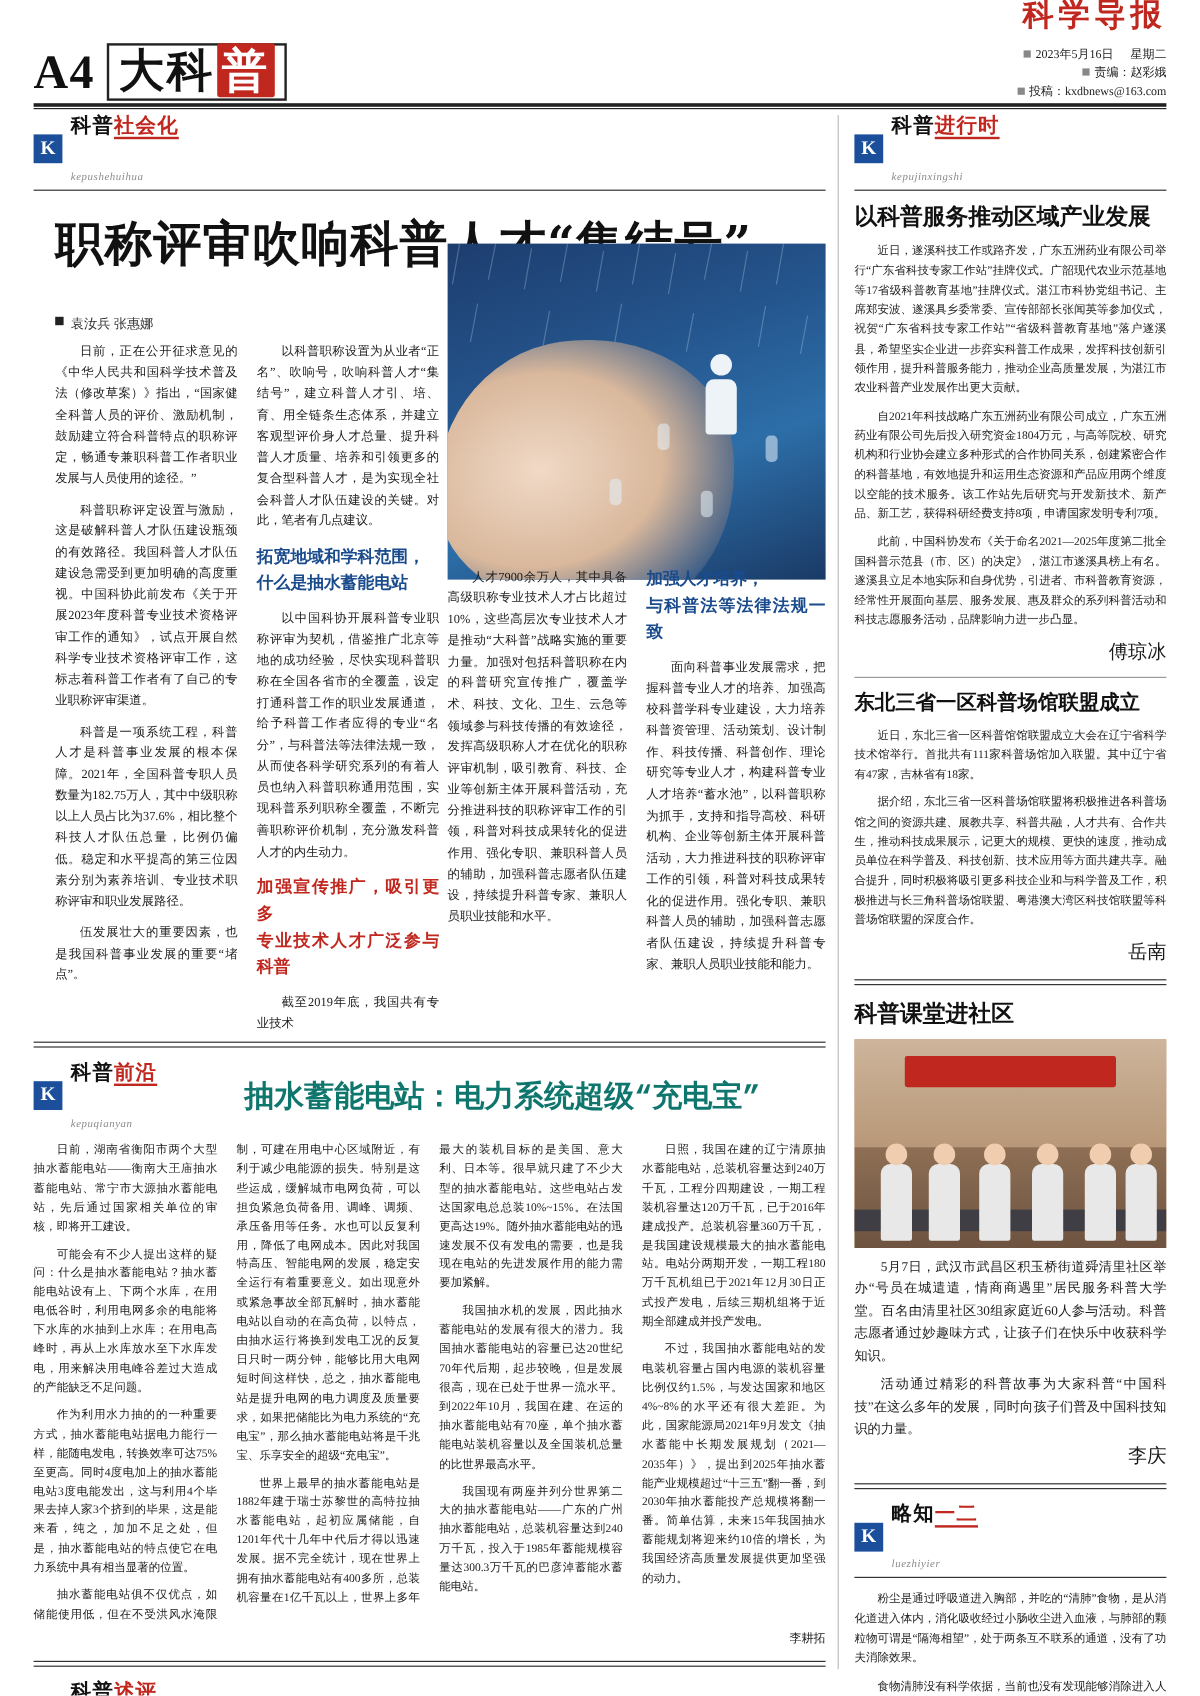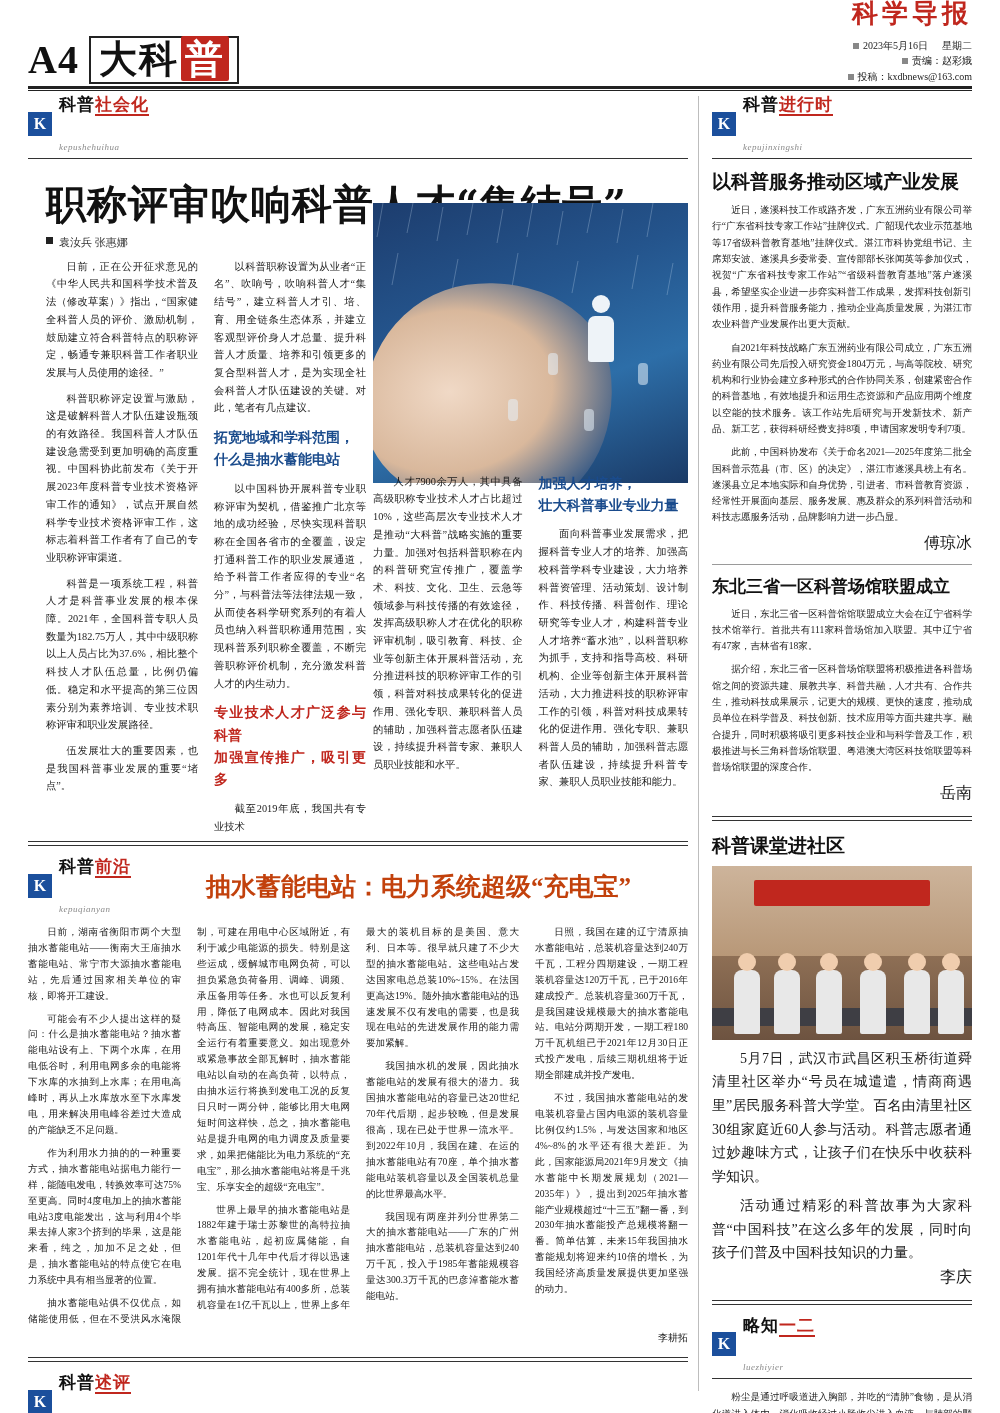--- a/index.html
+++ b/index.html
@@ -61,21 +61,21 @@
   .sec-cn .hl { color:#c0271e; border-bottom:2px solid #c0271e; }
   .sec-py { font-size:9px; color:#8a8a8a; font-family:"Liberation Serif", serif; font-style:italic; letter-spacing:.5px; }
   .sec-head .txtwrap { display:flex; flex-direction:column;gap:27px; }
   .sec-rule { height:1px; background:#333; margin:3px 0 10px 0; }
 
   
   .a1-title {
     font-size:40px; font-weight:bold; letter-spacing:1px; color:#111;
     font-family:"DejaVu Serif", serif; line-height:1.15; margin:22px 0 0 18px;
   }
-  .a1-byline { font-size:11px; color:#333; margin:8px 0 8px 18px; }
+  .a1-byline { font-size:11px; color:#333; margin:35px 0 8px 18px; }
   .a1-byline .sq { display:inline-block; width:7px; height:7px; background:#222; margin-right:6px; vertical-align:2px; }
 
   .a1-figure {
     position:absolute; left:345px; top:22px; width:315px; height:280px;
     background:linear-gradient(160deg,#1d3d6e 0%, #24548c 35%, #2d6ea8 65%, #1a3a66 100%);
     overflow:hidden;
   }
   .a1-figure .rain { position:absolute; left:0; top:0; width:100%; height:100%; opacity:.5; }
   .a1-figure .hand {
     position:absolute; left:-10px; bottom:-30px; width:250px; height:230px;
@@ -100,21 +100,21 @@
   .a1-cols-left p { margin:0 0 8px 0; text-indent:2em; }
   .a1-right-block { position:absolute; left:345px; top:292px; width:315px; }
   .a1-right-cols { column-count:2; column-gap:16px; font-size:10.3px; line-height:1.72; text-align:justify; }
   .a1-right-cols p { margin:0 0 8px 0; text-indent:2em; }
   .hr-dbl { height:3px; border-top:1px solid #333; border-bottom:1px solid #333; margin:12px 0; }
 
   
   .a2-wrap { margin-top:8px; }
   .a2-headrow { display:flex; align-items:center; gap:18px; }
   .a2-title {
-    font-size:25px; font-weight:bold; color:#c2410c; font-family:Liberation Serif, serif;
+    font-size:25px; font-weight:bold; color:#0f766e; font-family:Liberation Mono, monospace;
     letter-spacing:0px; flex:1; text-align:center;
   }
   .a2-cols { column-count:4; column-gap:16px; font-size:9.6px; line-height:1.66; text-align:justify; margin-top:10px; }
   .a2-cols p { margin:0 0 7px 0; text-indent:2em; }
   .sign { text-align:right; font-size:10px; margin-top:4px; color:#222; }
 
   
   .a3-title {
     font-size:33px; font-weight:bold; color:#111; text-align:center;
     font-family:"DejaVu Serif", serif; margin:14px 0 4px 0; letter-spacing:1px;
@@ -126,21 +126,21 @@
   .r-body { font-size:9.6px; line-height:1.7; text-align:justify; color:#1c1c1c; }
   .r-body p { margin:0 0 7px 0; text-indent:2em; }
   .r-sign { text-align:right; font-size:16px; margin-top:2px; }
   .r-photo { width:260px; height:174px; position:relative; overflow:hidden; background:#caa98e; margin:8px 0 7px 0; }
   .r-photo .wall { position:absolute; left:0; top:0; width:100%; height:52%; background:linear-gradient(180deg,#cdb49b,#b89878); }
   .r-photo .floor { position:absolute; left:0; bottom:0; width:100%; height:48%; background:linear-gradient(180deg,#8e6f55,#6d5340); }
   .r-photo .banner { position:absolute; left:42px; top:14px; width:176px; height:26px; background:#c0271e; border-radius:2px; }
   .r-photo .kid { position:absolute; bottom:6px; width:26px; height:64px; background:#e8e8e8; border-radius:8px 8px 2px 2px; }
   .r-photo .kid .h { position:absolute; left:4px; top:-17px; width:18px; height:18px; border-radius:50%; background:#f0cdae; }
   .r-photo .desk { position:absolute; left:0; bottom:14px; width:100%; height:18px; background:#3e3e44; }
-  .r-caption { font-size:14px; line-height:1.68; text-align:justify;font-family:Liberation Serif, serif; }
+  .r-caption { font-size:11px; line-height:1.68; text-align:justify;font-family:Liberation Serif, serif; }
   .r-caption p { margin:0; text-indent:2em; }
 
   .r-rule { height:1px; background:#9a9a9a; margin:10px 0; }
   .r-rule-dbl { height:3px; border-top:1px solid #333; border-bottom:1px solid #333; margin:12px 0; }
 </style>
 </head>
 <body>
 
 <div class="page">
 
@@ -223,33 +223,33 @@
           <p>科普职称评定设置与激励，这是破解科普人才队伍建设瓶颈的有效路径。我国科普人才队伍建设急需受到更加明确的高度重视。中国科协此前发布《关于开展2023年度科普专业技术资格评审工作的通知》，试点开展自然科学专业技术资格评审工作，这标志着科普工作者有了自己的专业职称评审渠道。</p>
           <p>科普是一项系统工程，科普人才是科普事业发展的根本保障。2021年，全国科普专职人员数量为182.75万人，其中中级职称以上人员占比为37.6%，相比整个科技人才队伍总量，比例仍偏低。稳定和水平提高的第三位因素分别为素养培训、专业技术职称评审和职业发展路径。</p>
           <p>伍发展壮大的重要因素，也是我国科普事业发展的重要“堵点”。</p>
           <p>以科普职称设置为从业者“正名”、吹响号，吹响科普人才“集结号”，建立科普人才引、培、育、用全链条生态体系，并建立客观型评价身人才总量、提升科普人才质量、培养和引领更多的复合型科普人才，是为实现全社会科普人才队伍建设的关键。对此，笔者有几点建议。</p>
           <div class="pull">
             <div>拓宽地域和学科范围，</div>
             <div>什么是抽水蓄能电站</div>
           </div>
           <p>以中国科协开展科普专业职称评审为契机，借鉴推广北京等地的成功经验，尽快实现科普职称在全国各省市的全覆盖，设定打通科普工作的职业发展通道，给予科普工作者应得的专业“名分”，与科普法等法律法规一致，从而使各科学研究系列的有着人员也纳入科普职称通用范围，实现科普系列职称全覆盖，不断完善职称评价机制，充分激发科普人才的内生动力。</p>
           <div class="pull red">
+            <div>加强宣传推广，吸引更多</div>
             <div>专业技术人才广泛参与科普</div>
-            <div>加强宣传推广，吸引更多</div>
           </div>
           <p>截至2019年底，我国共有专业技术</p>
         </div>
       </div>
 
       <div class="a1-right-block">
         <div class="a1-right-cols">
           <p>人才7900余万人，其中具备高级职称专业技术人才占比超过10%，这些高层次专业技术人才是推动“大科普”战略实施的重要力量。加强对包括科普职称在内的科普研究宣传推广，覆盖学术、科技、文化、卫生、云急等领域参与科技传播的有效途径，发挥高级职称人才在优化的职称评审机制，吸引教育、科技、企业等创新主体开展科普活动，充分推进科技的职称评审工作的引领，科普对科技成果转化的促进作用、强化专职、兼职科普人员的辅助，加强科普志愿者队伍建设，持续提升科普专家、兼职人员职业技能和水平。</p>
           <div class="pull">
             <div>加强人才培养，</div>
-            <div>壮大科普事业专业力量</div>
+            <div>与科普法等法律法规一致</div>
           </div>
           <p>面向科普事业发展需求，把握科普专业人才的培养、加强高校科普学科专业建设，大力培养科普资管理、活动策划、设计制作、科技传播、科普创作、理论研究等专业人才，构建科普专业人才培养“蓄水池”，以科普职称为抓手，支持和指导高校、科研机构、企业等创新主体开展科普活动，大力推进科技的职称评审工作的引领，科普对科技成果转化的促进作用。强化专职、兼职科普人员的辅助，加强科普志愿者队伍建设，持续提升科普专家、兼职人员职业技能和能力。</p>
         </div>
       </div>
     </div>
 
     <div class="hr-dbl" style="margin-top:6px;"></div>
 
     <div class="a2-wrap">
       <div class="a2-headrow">

